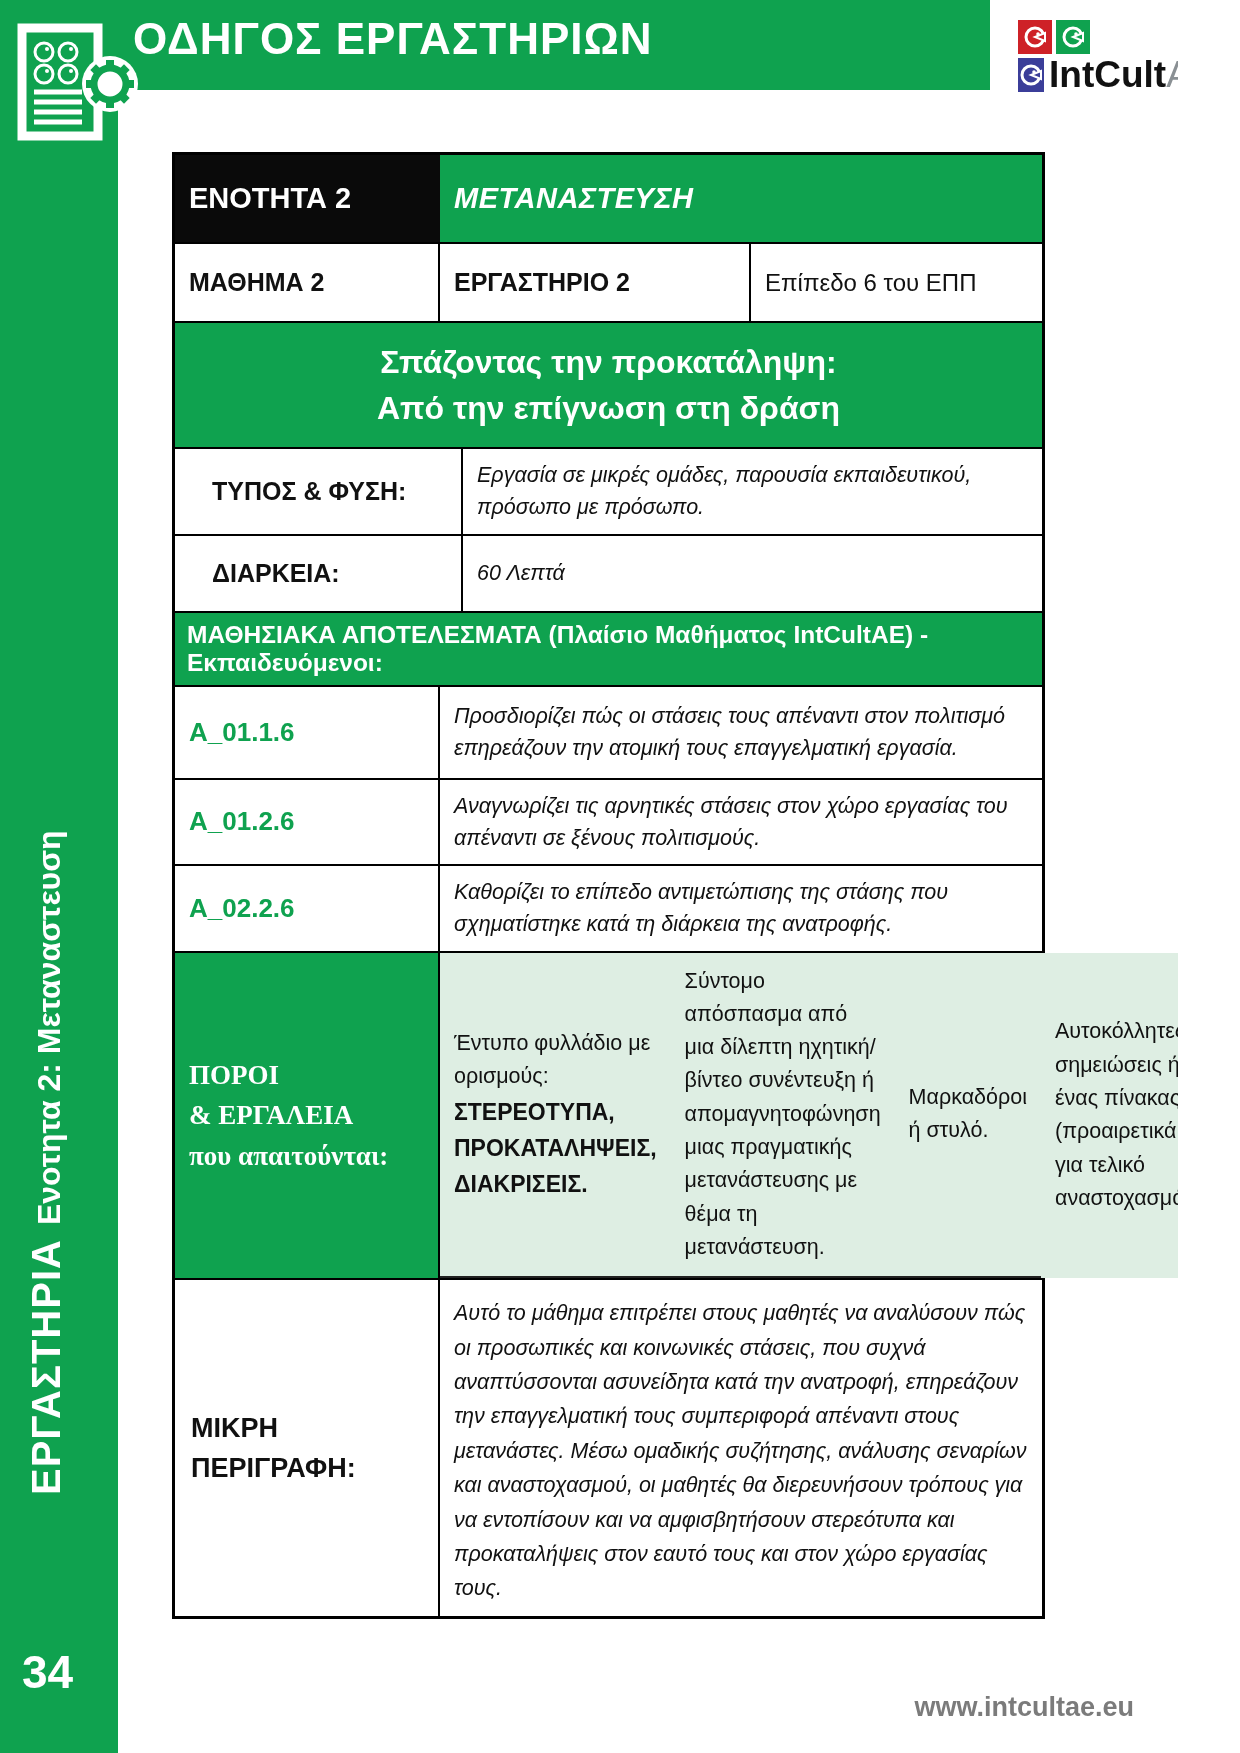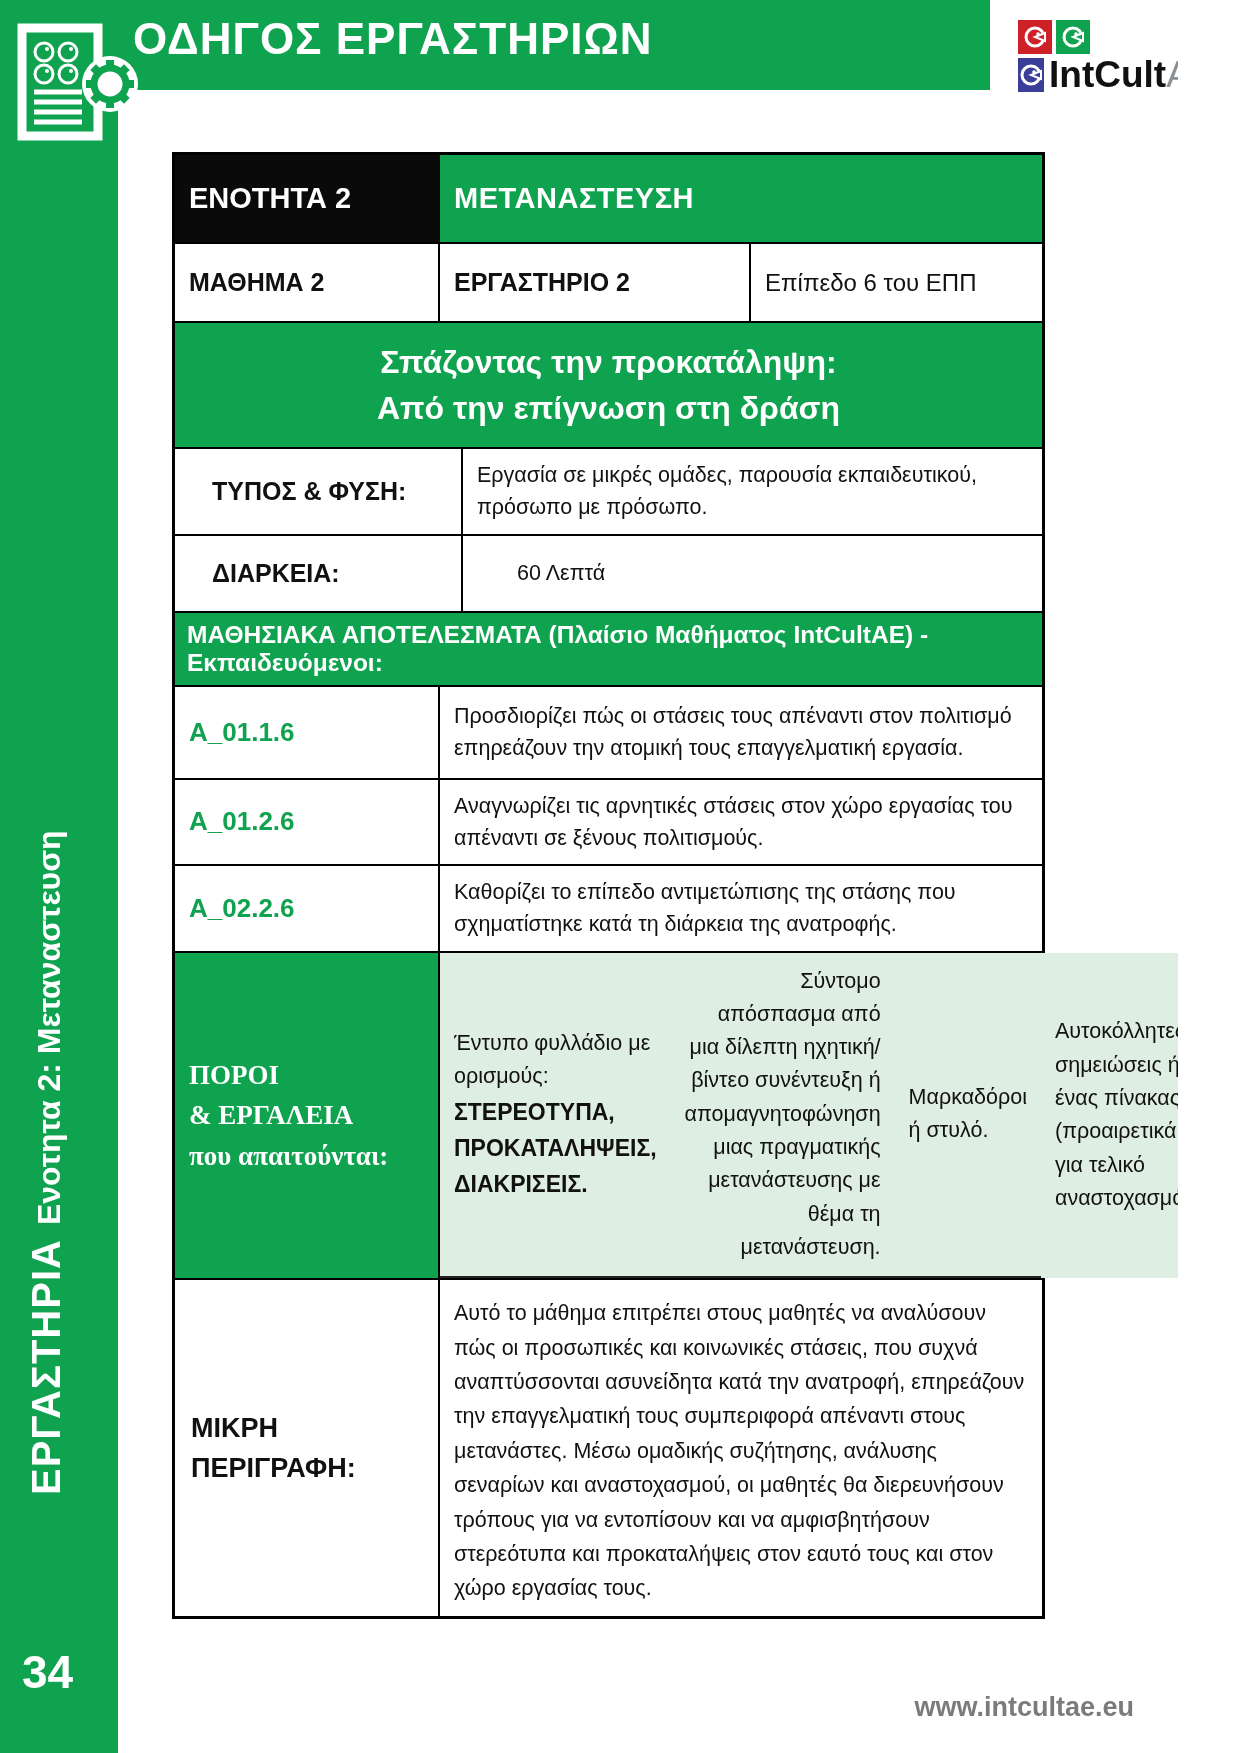--- a/index.html
+++ b/index.html
@@ -79,36 +79,36 @@
     border:3px solid #000;
     background:#fff;
     box-sizing:border-box;
   }
   .row{display:flex;box-sizing:border-box;border-bottom:2px solid #000;}
   .row:last-child{border-bottom:none;}
   .c{box-sizing:border-box;padding:10px 14px;}
   .c1{width:265px;flex:0 0 265px;border-right:2px solid #000;}
   .c2{width:311px;flex:0 0 311px;border-right:2px solid #000;}
   .c3{flex:1;}
-  .c23{flex:1;}
+  .c23{flex:1;font-style:italic;}
   .vcent{display:flex;align-items:center;}
   .r1{min-height:89px;}
   .r1 .c1{background:#0a0a0a;color:#fff;font-size:29px;font-weight:bold;border-right:none;}
   .r1 .c23{background:var(--green);color:#fff;font-size:29px;font-weight:bold;letter-spacing:.5px;}
   .r2{min-height:79px;}
   .r2 .bold-lbl{font-size:25px;font-weight:bold;}
   .r2 .c3{font-size:24px;}
   .banner{
     min-height:112px;background:var(--green);
     display:flex;align-items:center;justify-content:center;
     color:#fff;font-size:32px;font-weight:bold;text-align:center;
     white-space:pre-line;line-height:1.45;padding:6px 0;
   }
   .r-type{min-height:78px;}
-  .r-dur{min-height:77px;gap:40px;}
+  .r-dur{min-height:77px;}
   .lbl{font-size:25px;font-weight:bold;margin-left:23px;}
   .val{font-size:21.5px;line-height:1.5;}
   .banner2{
     min-height:72px;background:var(--green);
     display:flex;align-items:center;
     color:#fff;font-size:24.5px;font-weight:bold;
     padding:6px 12px;box-sizing:border-box;
   }
   .r-out1{min-height:93px;}
   .r-out2{min-height:75px;}
@@ -121,21 +121,21 @@
   }
   .res-stack{flex:1;display:flex;flex-direction:row;}
   .res-item{
     box-sizing:border-box;background:var(--lgreen);
     border-bottom:2px solid #222;
     padding:12px 14px;font-size:21.5px;line-height:1.55;
     display:flex;flex-direction:column;justify-content:center;
   }
   .res-item:last-child{border-bottom:none;}
   .res-1{min-height:100px;}
-  .res-2{min-height:125px;text-align:right;}
+  .res-2{min-height:125px;}
   .res-3{min-height:70px;}
   .res-4{min-height:95px;}
   .res-bold{font-weight:bold;font-size:23px;margin-top:2px;}
   .desc{min-height:295px;}
   .desc .c1{
     display:flex;align-items:center;
     font-size:27px;font-weight:bold;white-space:pre-line;line-height:1.5;padding-left:16px;
   }
   .desc .c23{font-size:21.5px;line-height:1.6;padding-top:16px;}
 </style>

